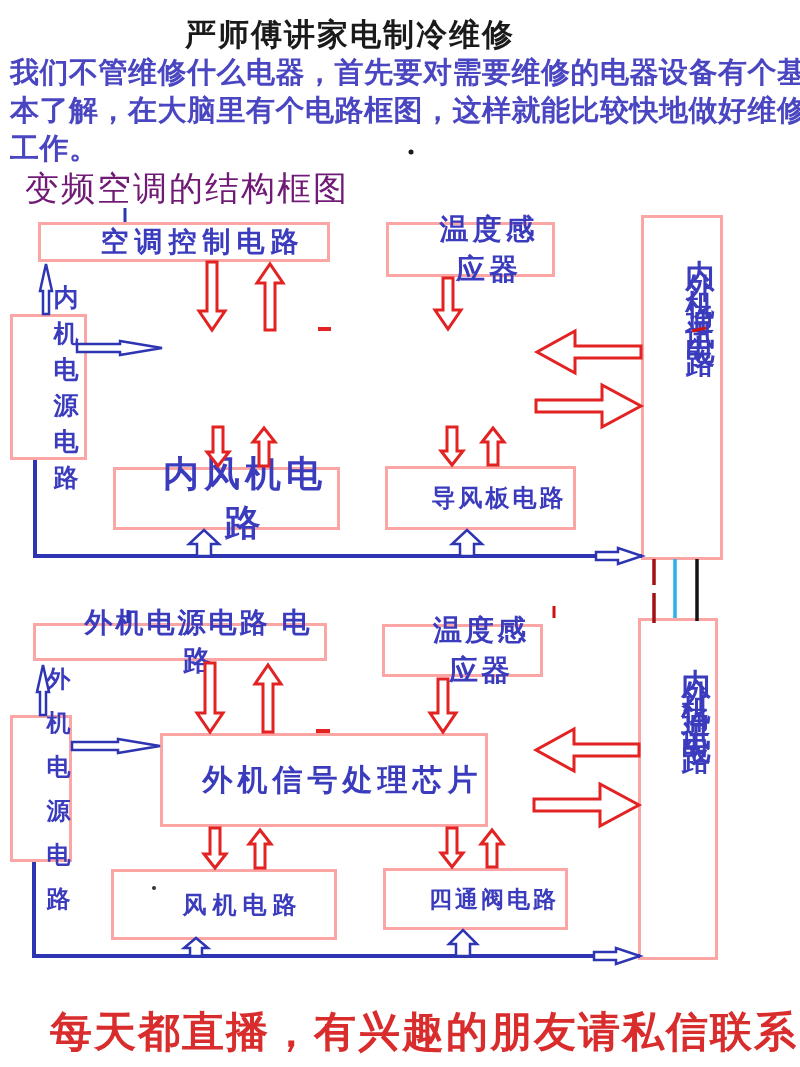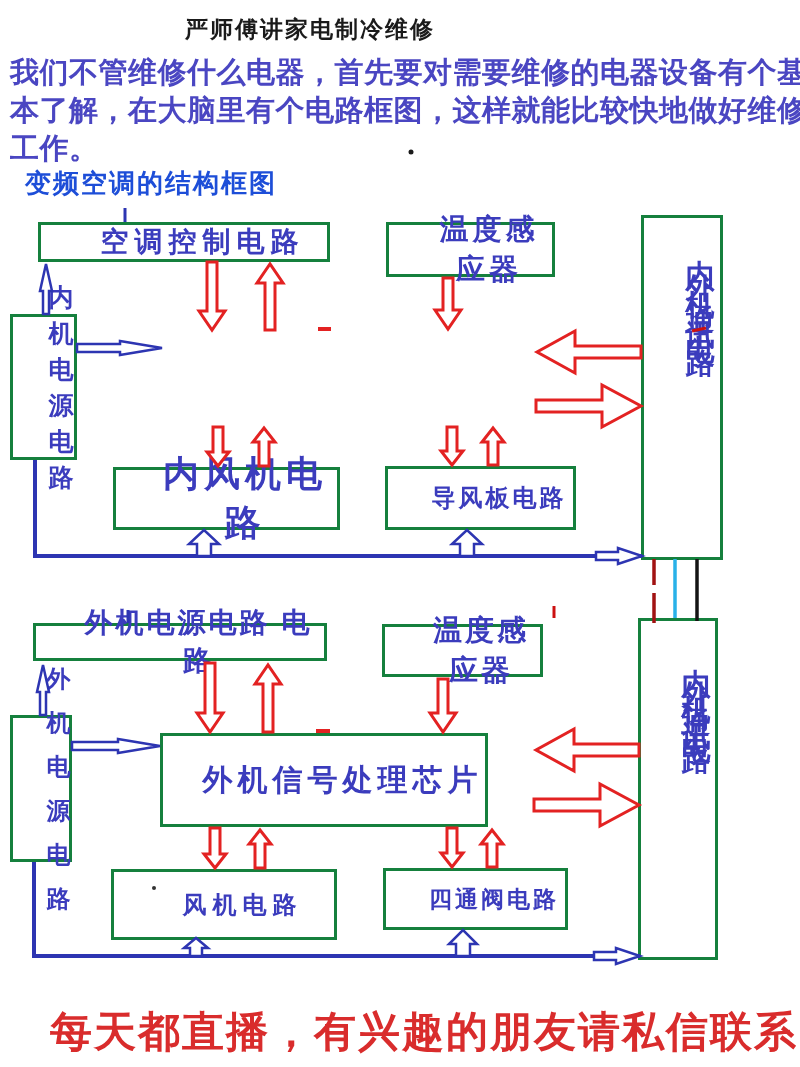--- a/index.html
+++ b/index.html
@@ -1,23 +1,23 @@
 <!DOCTYPE html>
 <html><head>
 <meta charset="utf-8">
 <style>
   html,body{margin:0;padding:0;background:#fff;}
   .page{position:relative;width:800px;height:1067px;background:#fff;overflow:hidden;
         font-family:"Liberation Sans",sans-serif;}
   .txt{position:absolute;z-index:1;white-space:nowrap;}
-  .title{left:185px;top:14px;font-size:23px;font-weight:bold;color:#1a1a1a;letter-spacing:2px;}
+  .title{left:185px;top:14px;font-size:31px;font-weight:bold;color:#1a1a1a;letter-spacing:2px;}
   .intro{left:10px;top:53px;font-size:29px;font-weight:bold;color:#4a46c2;line-height:38px;letter-spacing:0.5px;}
-  .heading{left:25px;top:166px;font-size:26px;font-weight:bold;color:#1d4ed8;letter-spacing:2px;}
+  .heading{left:25px;top:166px;font-size:34px;font-weight:normal;color:#701a75;letter-spacing:2px;}
   .promo{left:50px;top:1004px;font-size:42px;font-weight:bold;color:#d92c2c;letter-spacing:2px;}
-  .bx{position:absolute;z-index:2;border:3px solid #15803d;background:#fff;color:#3b3cbd;
+  .bx{position:absolute;z-index:2;border:3px solid #fca5a5;background:#fff;color:#3b3cbd;
       display:flex;align-items:center;justify-content:center;font-weight:bold;
       box-sizing:border-box;text-align:center;padding-left:37px;}
   .vbox{align-items:flex-start;}
   .vtext{writing-mode:vertical-rl;text-orientation:upright;}
   .wrap2{word-break:break-all;white-space:normal;}
   svg.overlay{position:absolute;left:0;top:0;z-index:5;pointer-events:none;}
   .red-ar{fill:#ffffff;stroke:#e32222;stroke-width:3;stroke-linejoin:miter;}
   .blue-ar{fill:#ffffff;stroke:#2d35b2;stroke-width:2.5;stroke-linejoin:miter;}
   .busln{fill:none;stroke:#2d35b2;stroke-width:4;}
 </style>
@@ -32,21 +32,21 @@
     <div>本了解，在大脑里有个电路框图，这样就能比较快地做好维修</div>
     <div>工作。</div>
   </div>
   <div class="txt heading">变频空调的结构框图</div>
 
   <div class="bx" style="left:38px;top:222px;width:292px;height:40px;font-size:28px;letter-spacing:6px;">空调控制电路</div>
   <div class="bx" style="left:386px;top:222px;width:169px;height:55px;font-size:29px;letter-spacing:4px;">温度感应器</div>
   <div class="bx vbox" style="left:641px;top:215px;width:82px;height:345px;font-size:29px;padding-top:18px;">
     <span class="vtext" style="letter-spacing:15px;">内外机通讯电路</span>
   </div>
-  <div class="bx" style="left:10px;top:314px;width:67px;height:146px;font-size:25px;">
+  <div class="bx" style="left:10px;top:314px;width:77px;height:146px;font-size:25px;">
     <span class="wrap2" style="width:54px;line-height:36px;letter-spacing:2px;">内机电源电路</span>
   </div>
   <div class="bx" style="left:113px;top:467px;width:227px;height:63px;font-size:36px;letter-spacing:5px;">内风机电路</div>
   <div class="bx" style="left:385px;top:466px;width:191px;height:64px;font-size:24px;letter-spacing:3px;">导风板电路</div>
 
   <div class="bx" style="left:33px;top:623px;width:294px;height:38px;font-size:28px;letter-spacing:3px;">外机电源电路 电路</div>
   <div class="bx" style="left:382px;top:624px;width:161px;height:53px;font-size:29px;letter-spacing:3px;">温度感应器</div>
   <div class="bx vbox" style="left:638px;top:618px;width:80px;height:342px;font-size:29px;padding-top:24px;">
     <span class="vtext" style="letter-spacing:13px;">内外机通讯电路</span>
   </div>

